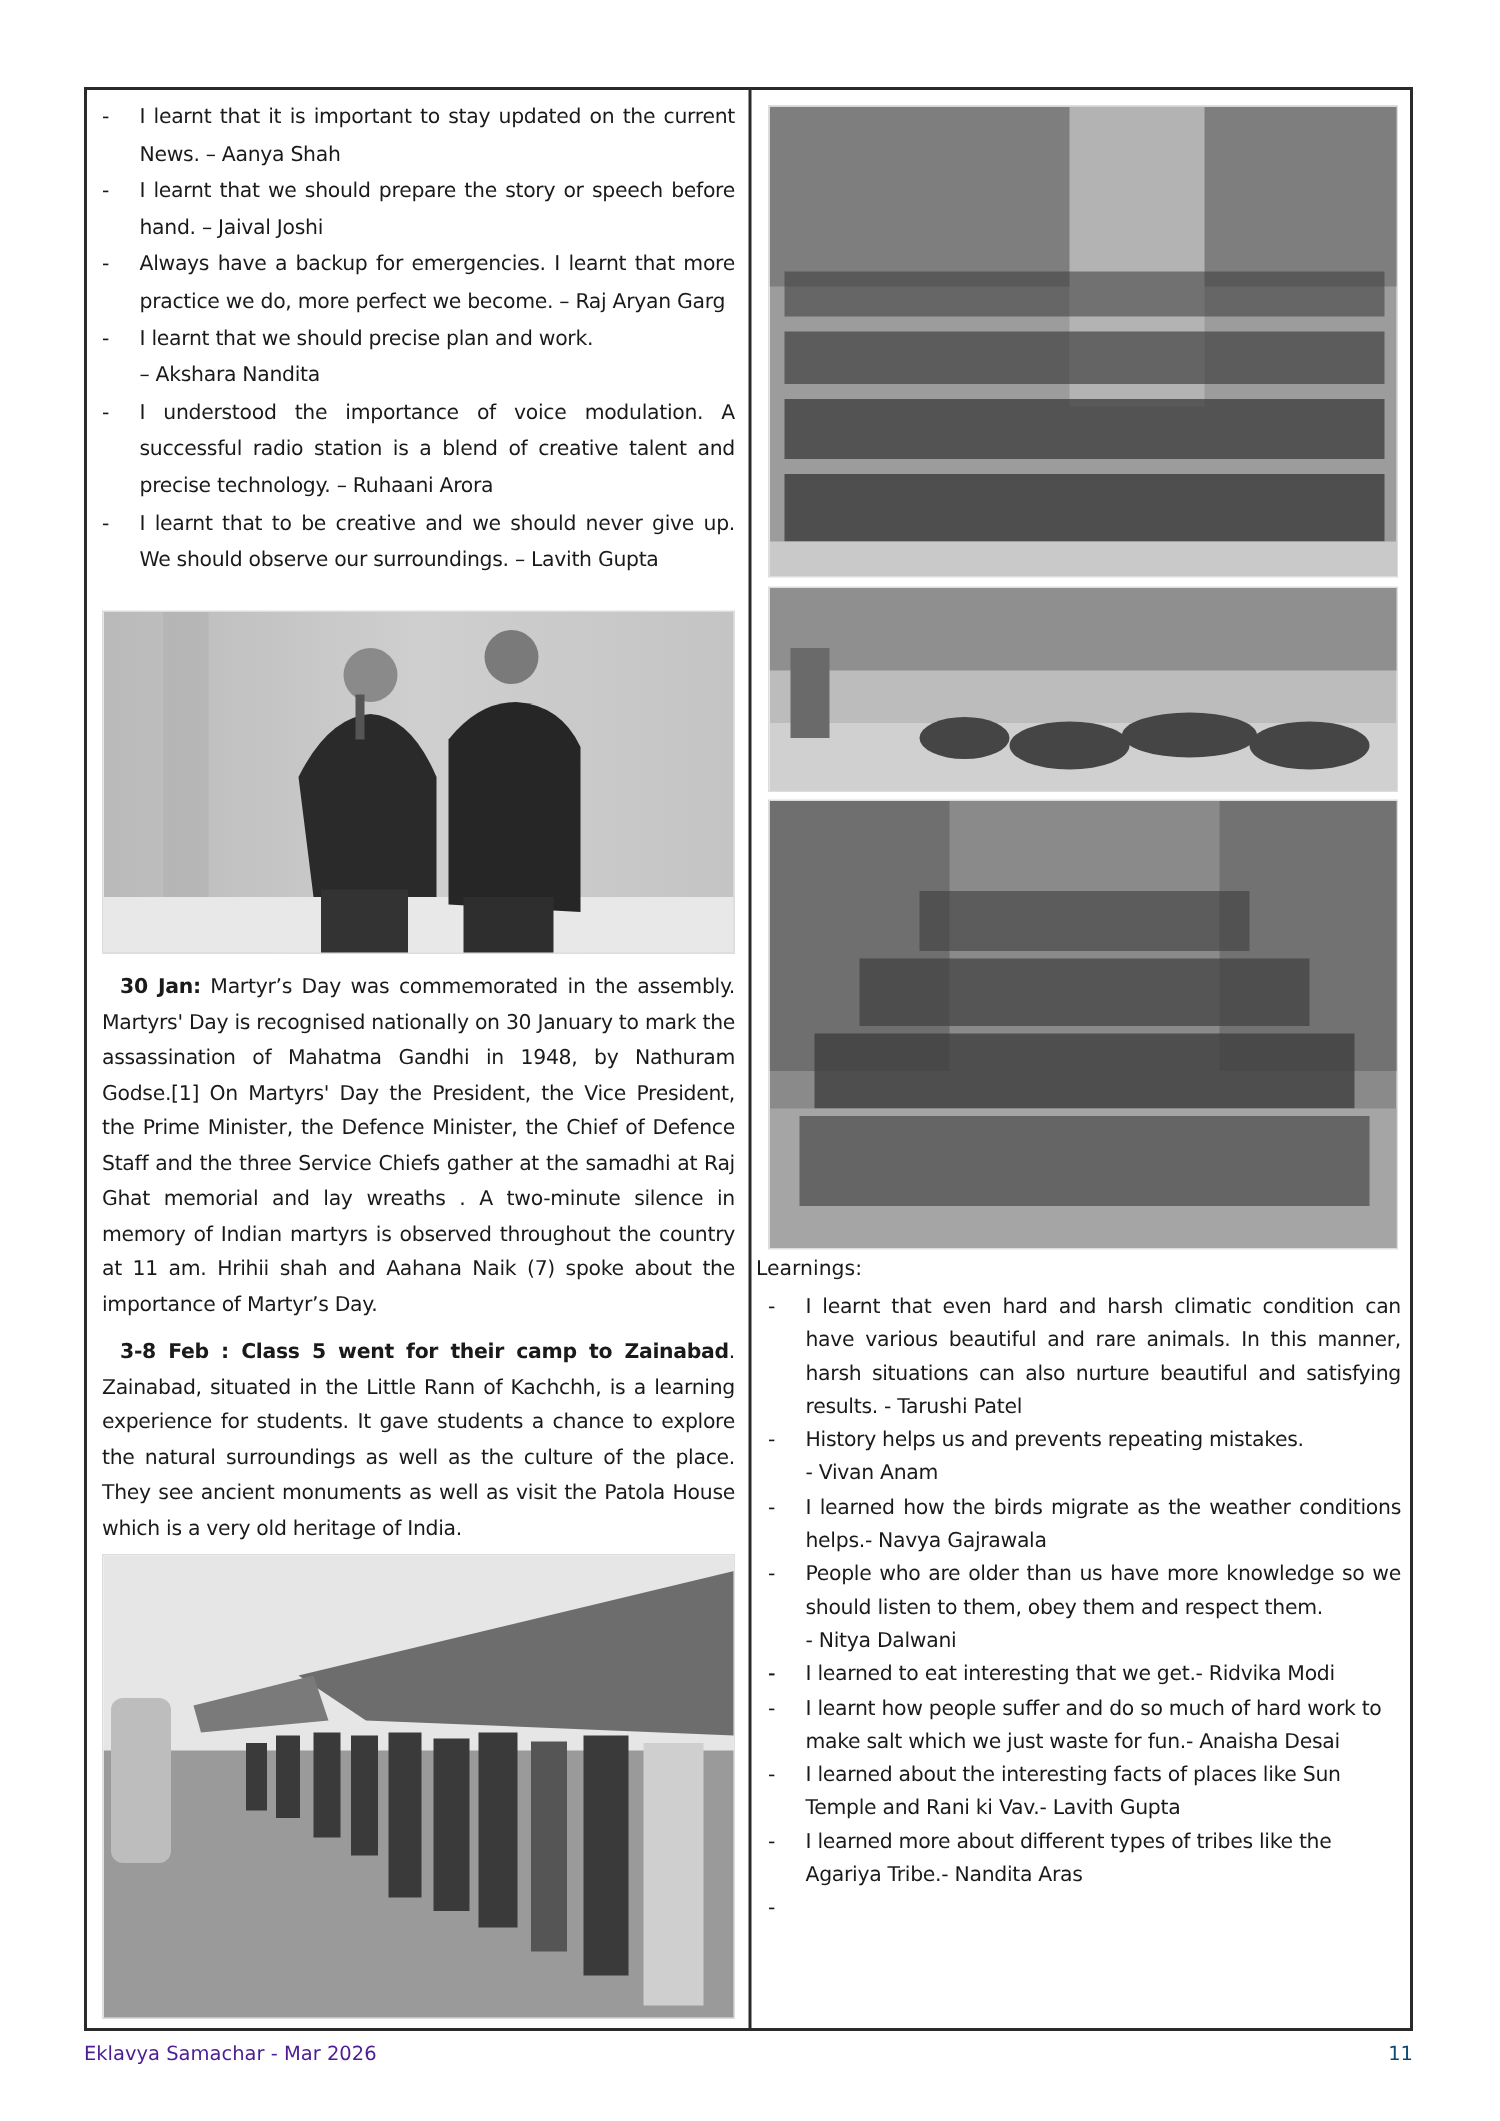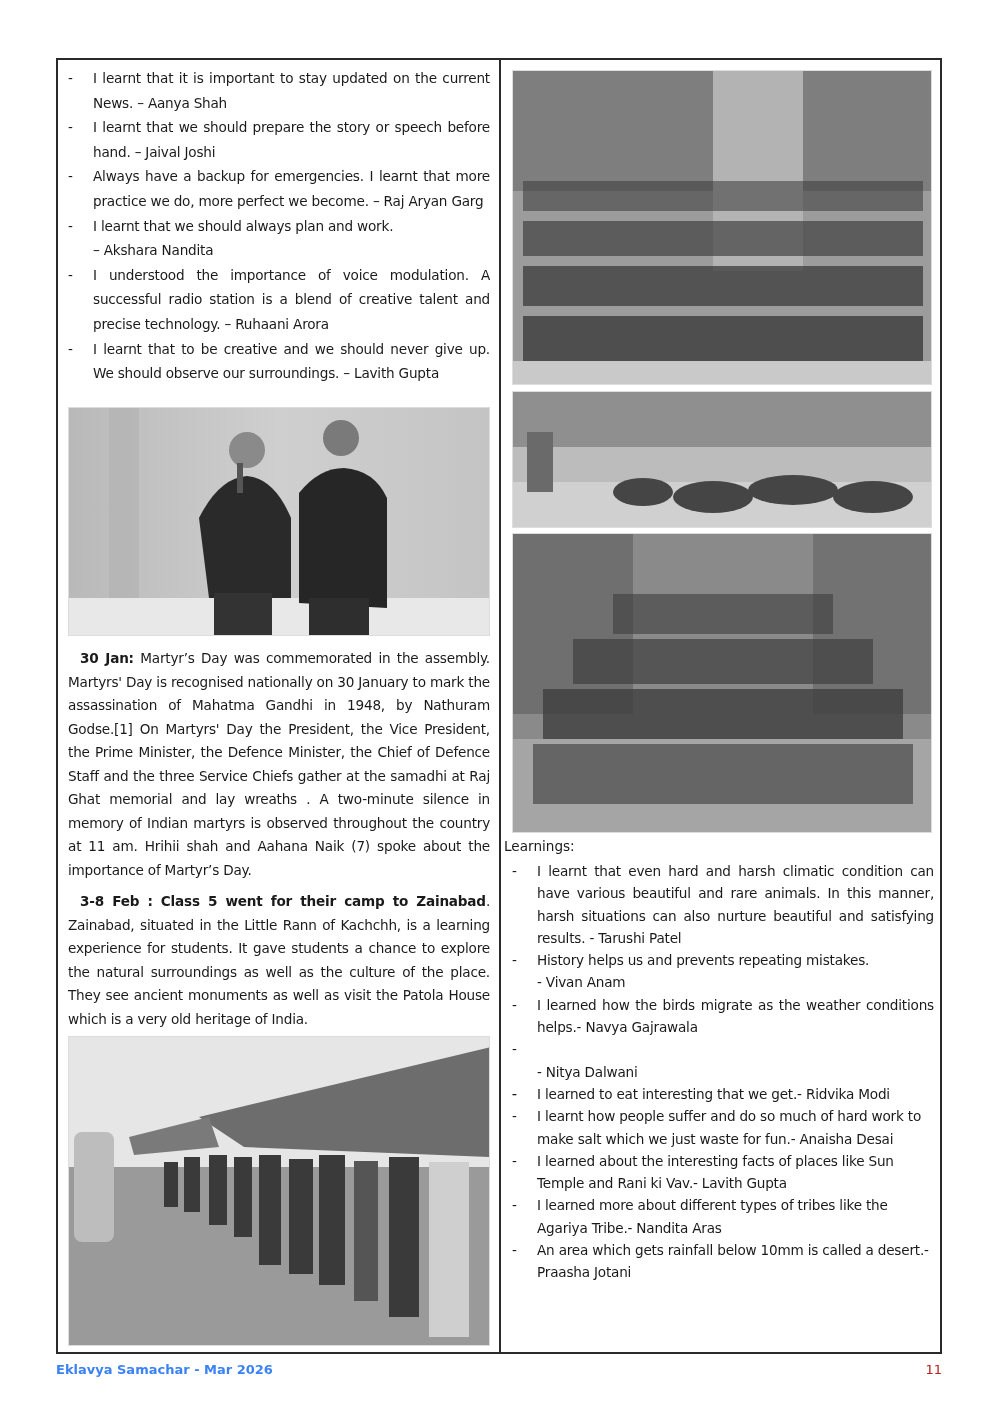--- a/index.html
+++ b/index.html
@@ -14,36 +14,36 @@
   .bullets { list-style: none; margin: 0; padding: 0; }
   .bullets li { position: relative; padding-left: 27px; font-size: 13.6px; line-height: 24.6px;
                 text-align: justify; letter-spacing: -0.2px; }
   .bullets li .dash { position: absolute; left: 2px; top: 0; }
   .bullets.tight li { line-height: 22.3px; }
 
   .photo { position: absolute; overflow: hidden; border: 1px solid #ddd; box-sizing: border-box; }
   .para { position: absolute; font-size: 13.6px; line-height: 23.5px; text-align: justify; letter-spacing: -0.2px; }
   .para b { font-weight: bold; margin-left: 12px; }
 
-  .footer-left { position: absolute; left: 56px; top: 1362px; font-size: 13px; color: #3b82f6; font-weight: bold; }
-  .footer-right { position: absolute; right: 58px; top: 1362px; font-size: 13px; color: #b91c1c; }
+  .footer-left { position: absolute; left: 56px; top: 1362px; font-size: 13px; color: #4c1d95; }
+  .footer-right { position: absolute; right: 58px; top: 1362px; font-size: 13px; color: #0c4a6e; }
   .learn-heading { position: absolute; left: 504px; top: 838px; font-size: 13.6px; }
 </style>
 </head>
 <body>
 
 <div class="frame"></div>
 <div class="divider"></div>
 
 <div class="col col-left">
   <ul class="bullets">
     <li><span class="dash">-</span><span>I learnt that it is important to stay updated on the current News. – Aanya Shah</span></li>
     <li><span class="dash">-</span><span>I learnt that we should prepare the story or speech before hand. – Jaival Joshi</span></li>
     <li><span class="dash">-</span><span>Always have a backup for emergencies. I learnt that more practice we do, more perfect we become. – Raj Aryan Garg</span></li>
-    <li><span class="dash">-</span><span>I learnt that we should always plan and work.</span><br><span>– Akshara Nandita</span></li>
+    <li><span class="dash">-</span><span>I learnt that we should precise plan and work.</span><br><span>– Akshara Nandita</span></li>
     <li><span class="dash">-</span><span>I understood the importance of voice modulation. A successful radio station is a blend of creative talent and precise technology. – Ruhaani Arora</span></li>
     <li><span class="dash">-</span><span>I learnt that to be creative and we should never give up. We should observe our surroundings. – Lavith Gupta</span></li>
   </ul>
 </div>
 
 <div class="photo" style="left:68px; top:407px; width:422px; height:229px;">
   <svg width="422" height="229" viewBox="0 0 422 229">
     <defs>
       <linearGradient id="wall" x1="0" y1="0" x2="1" y2="0">
         <stop offset="0" stop-color="#b9b9b9"></stop>
@@ -139,24 +139,24 @@
   </svg>
 </div>
 
 <div class="learn-heading">Learnings:</div>
 
 <div class="col" style="left:510px; top:860px; width:424px;">
   <ul class="bullets tight">
     <li><span class="dash">-</span><span>I learnt that even hard and harsh climatic condition can have various beautiful and rare animals. In this manner, harsh situations can also nurture beautiful and satisfying results. - Tarushi Patel</span></li>
     <li><span class="dash">-</span><span>History helps us and prevents repeating mistakes.</span><br><span>- Vivan Anam</span></li>
     <li><span class="dash">-</span><span>I learned how the birds migrate as the weather conditions helps.- Navya Gajrawala</span></li>
-    <li><span class="dash">-</span><br><span>- Nitya Dalwani</span></li>
+    <li><span class="dash">-</span><span>People who are older than us have more knowledge so we should listen to them, obey them and respect them.</span><br><span>- Nitya Dalwani</span></li>
     <li style="text-align:left;"><span class="dash">-</span></li>
     <li style="text-align:left;"><span class="dash">-</span><span>I learned to eat interesting that we get.- Ridvika Modi</span></li>
     <li style="text-align:left;"><span class="dash">-</span><span>I learnt how people suffer and do so much of hard work to make salt which we just waste for fun.- Anaisha Desai</span></li>
     <li style="text-align:left;"><span class="dash">-</span><span>I learned about the interesting facts of places like Sun Temple and Rani ki Vav.- Lavith Gupta</span></li>
     <li style="text-align:left;"><span class="dash">-</span><span>I learned more about different types of tribes like the Agariya Tribe.- Nandita Aras</span></li>
-    <li style="text-align:left;"><span class="dash">-</span><span>An area which gets rainfall below 10mm is called a desert.- Praasha Jotani</span></li>
+    <li style="text-align:left;"><span class="dash">-</span></li>
   </ul>
 </div>
 
 <div class="footer-left">Eklavya Samachar - Mar 2026</div>
 <div class="footer-right">11</div>
 
 </body></html>

